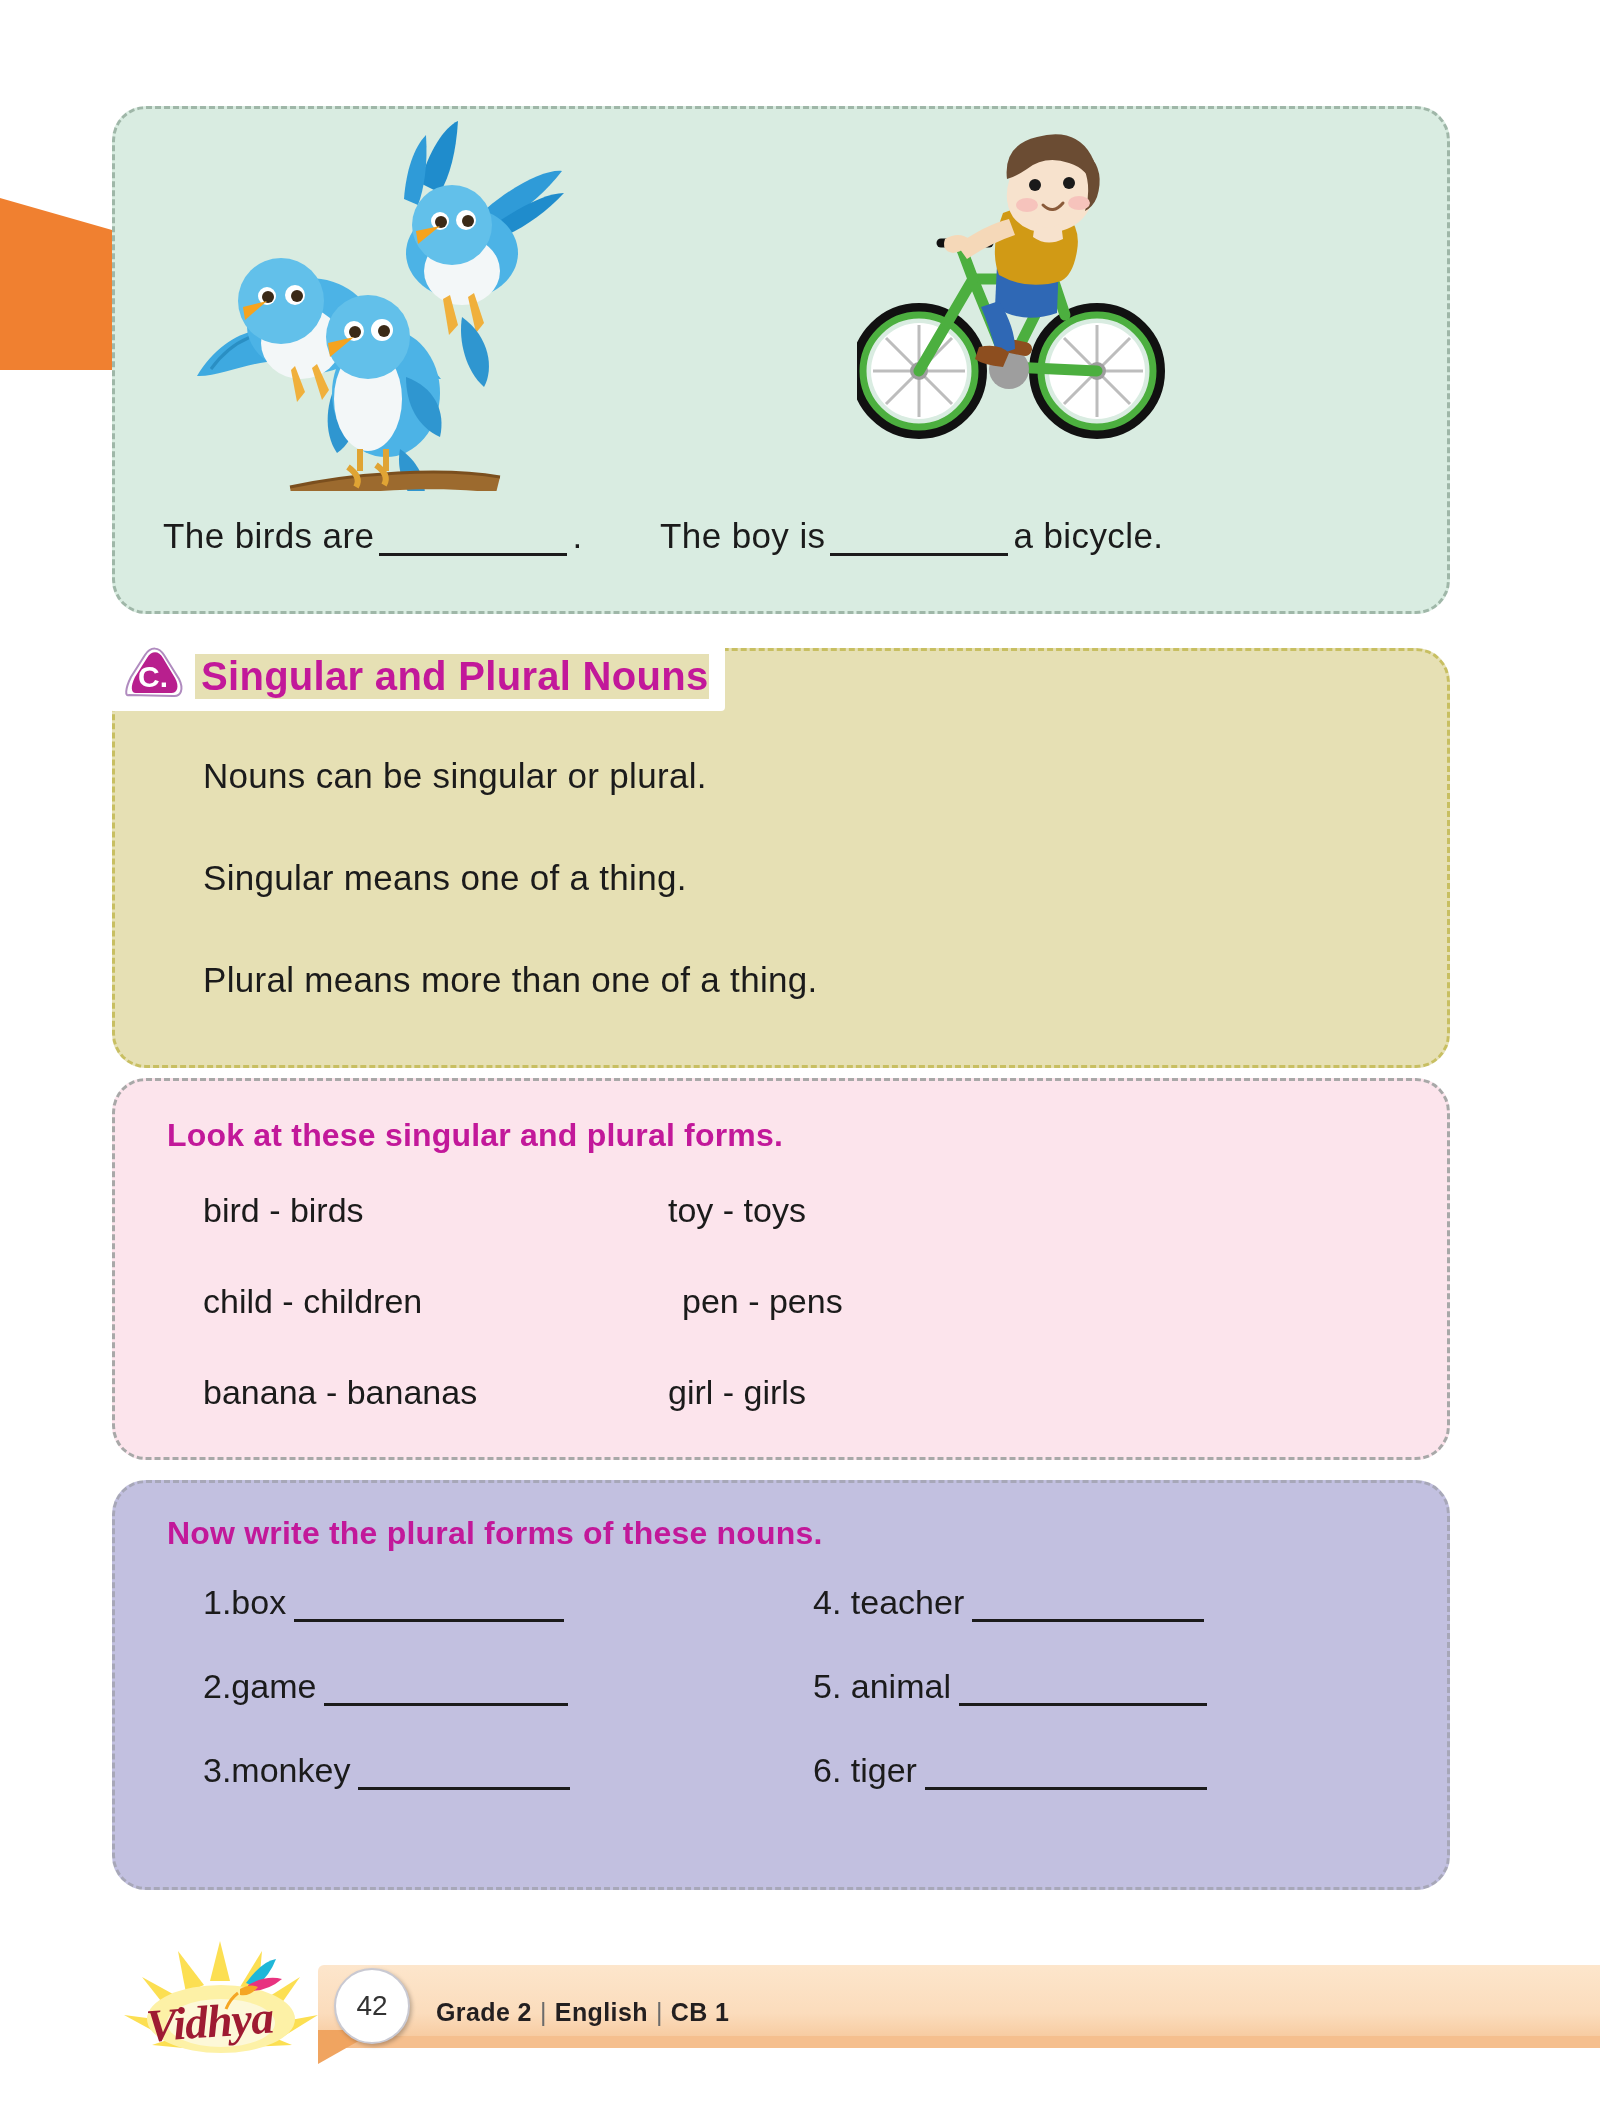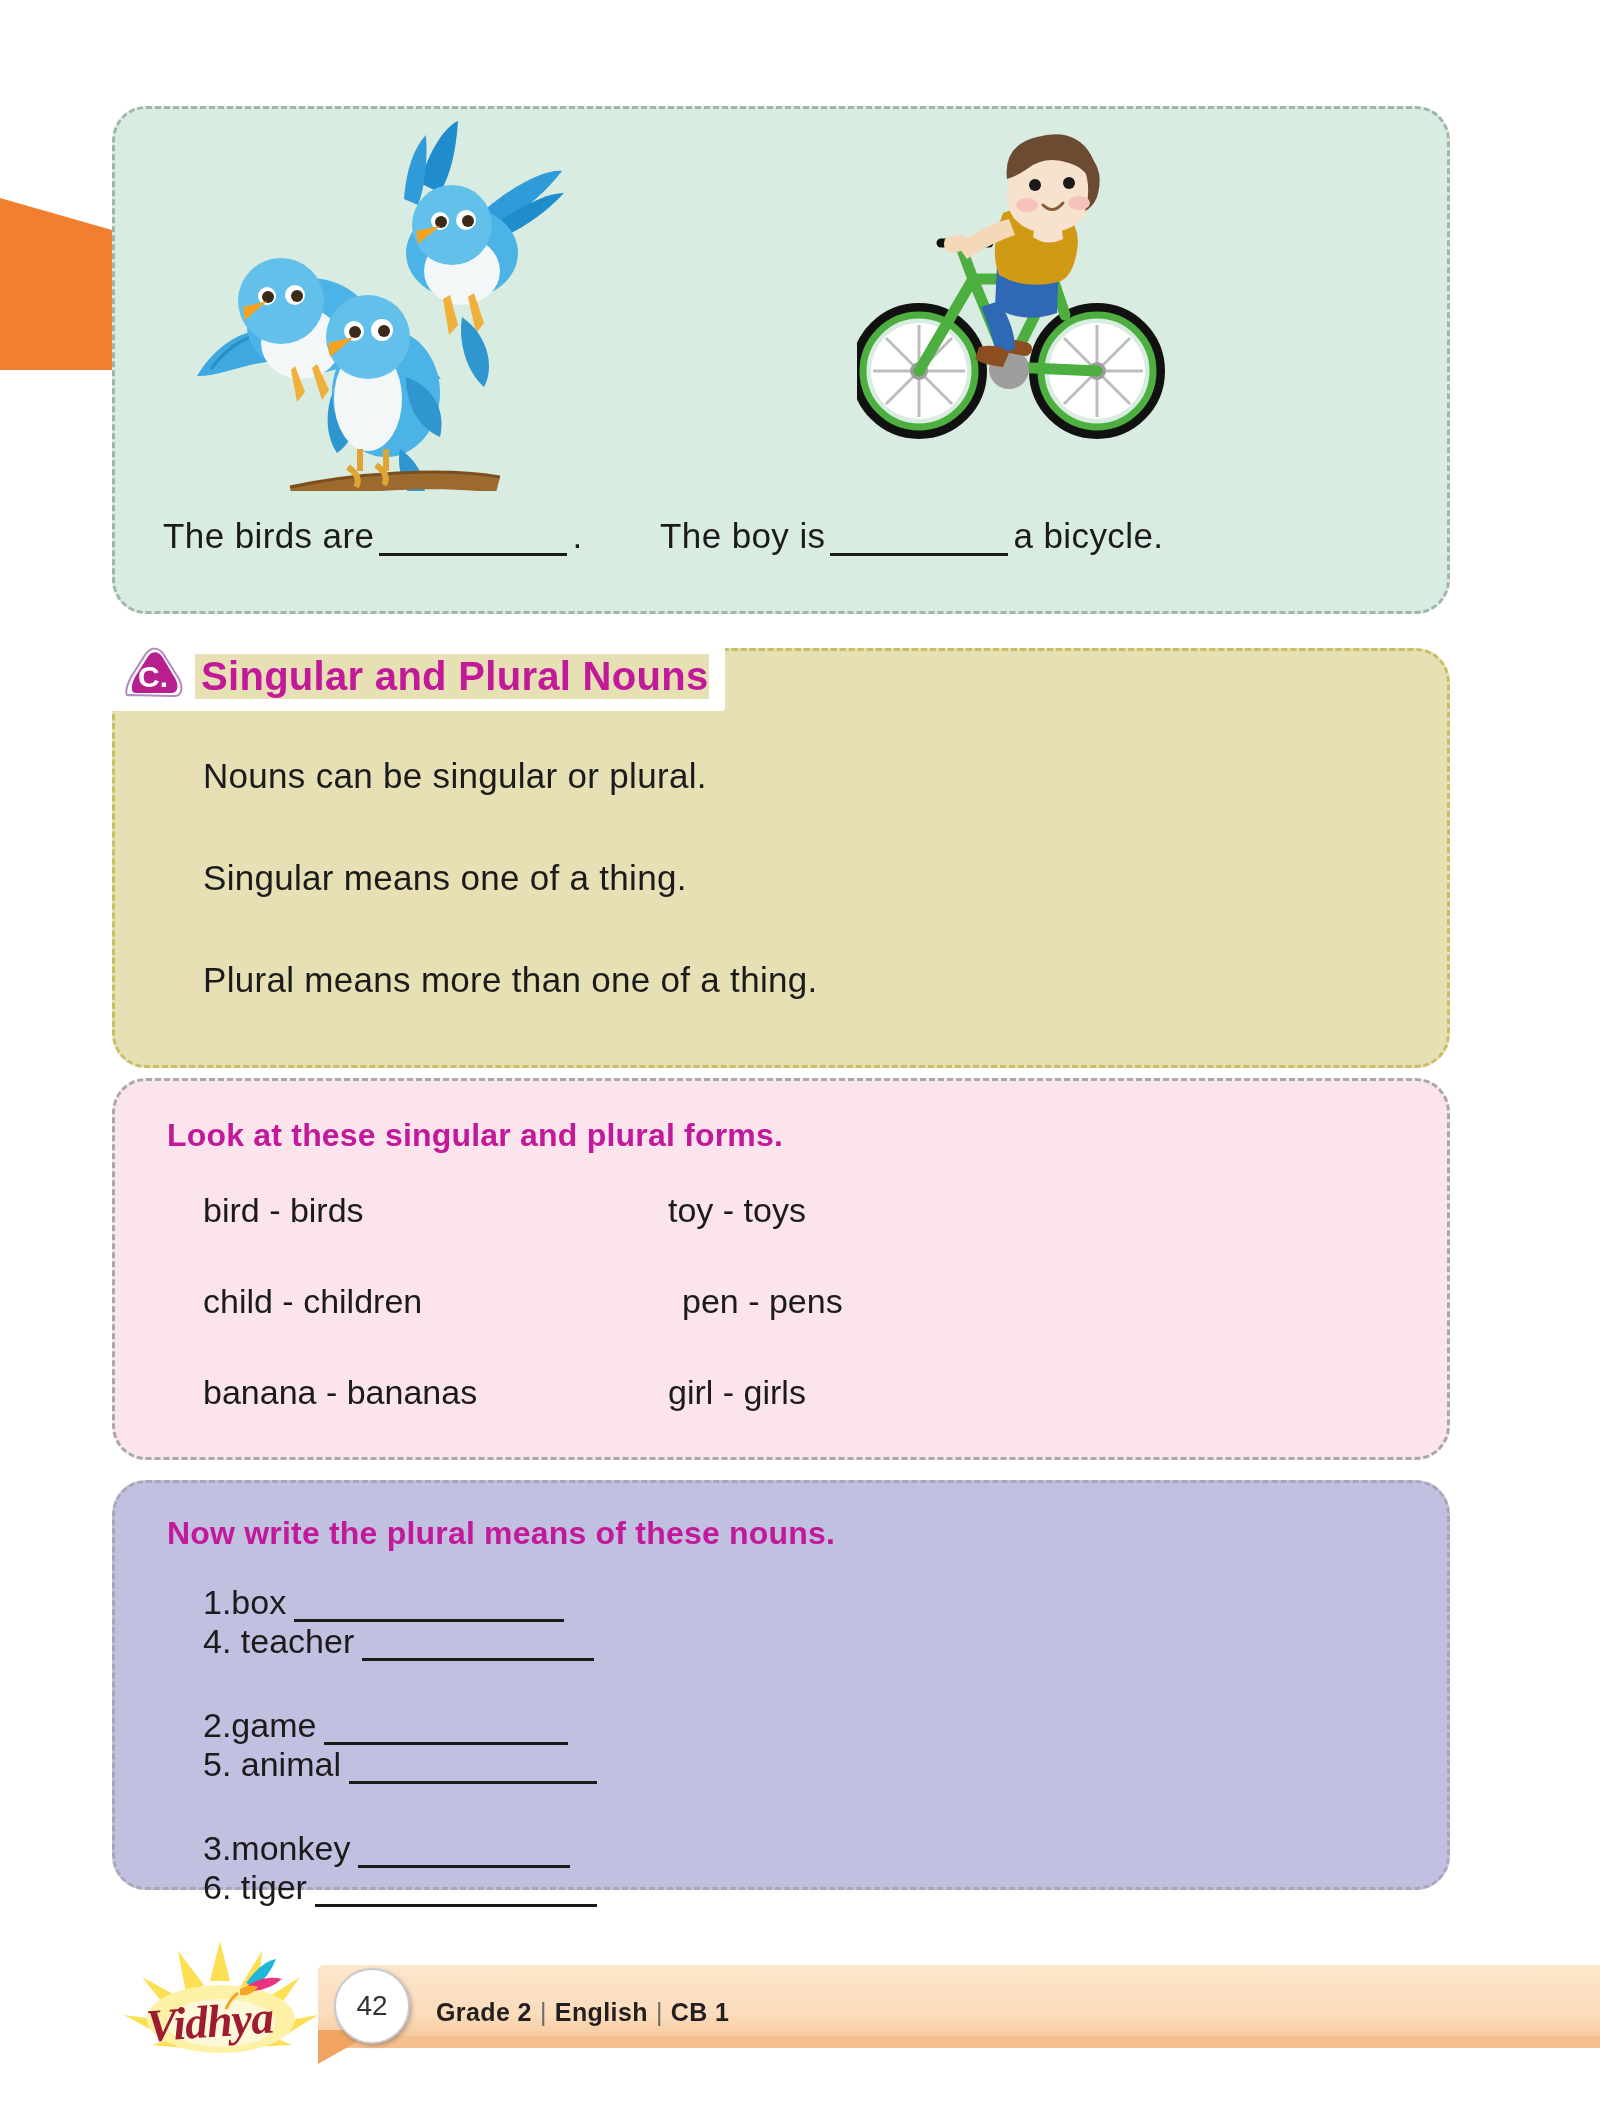--- a/index.html
+++ b/index.html
@@ -183,22 +183,21 @@
   }
   .ex-grid {
     position: absolute;
     left: 88px;
     top: 100px;
     right: 50px;
   }
   .ex-row {
     display: flex;
     margin-bottom: 45px;
-    align-items: flex-start;
-    flex-direction: column;
+    align-items: center;
   }
   .ex-row:last-child { margin-bottom: 0; }
   .ex-item {
     font-size: 34px;
     color: #1b1b1b;
     white-space: nowrap;
     display: flex;
     align-items: flex-end;
   }
   .ex-col-1 { width: 610px; }
@@ -450,21 +449,21 @@
       <div class="pair-col-2">pen - pens</div>
     </div>
     <div class="pair-row">
       <div class="pair-col-1">banana - bananas</div>
       <div class="pair-col-2">girl - girls</div>
     </div>
   </div>
 </div>
 
 <div class="panel panel-exercise">
-  <div class="purple-title">Now write the plural means of these nouns.</div>
+  <div class="purple-title">Now write the plural forms of these nouns.</div>
   <div class="ex-grid">
 
     <div class="ex-row">
       <div class="ex-item ex-col-1">
         <span>1.box</span>
         <span class="ex-rule" style="width:270px"></span>
       </div>
       <div class="ex-item">
         <span>4. teacher</span>
         <span class="ex-rule" style="width:232px"></span>

